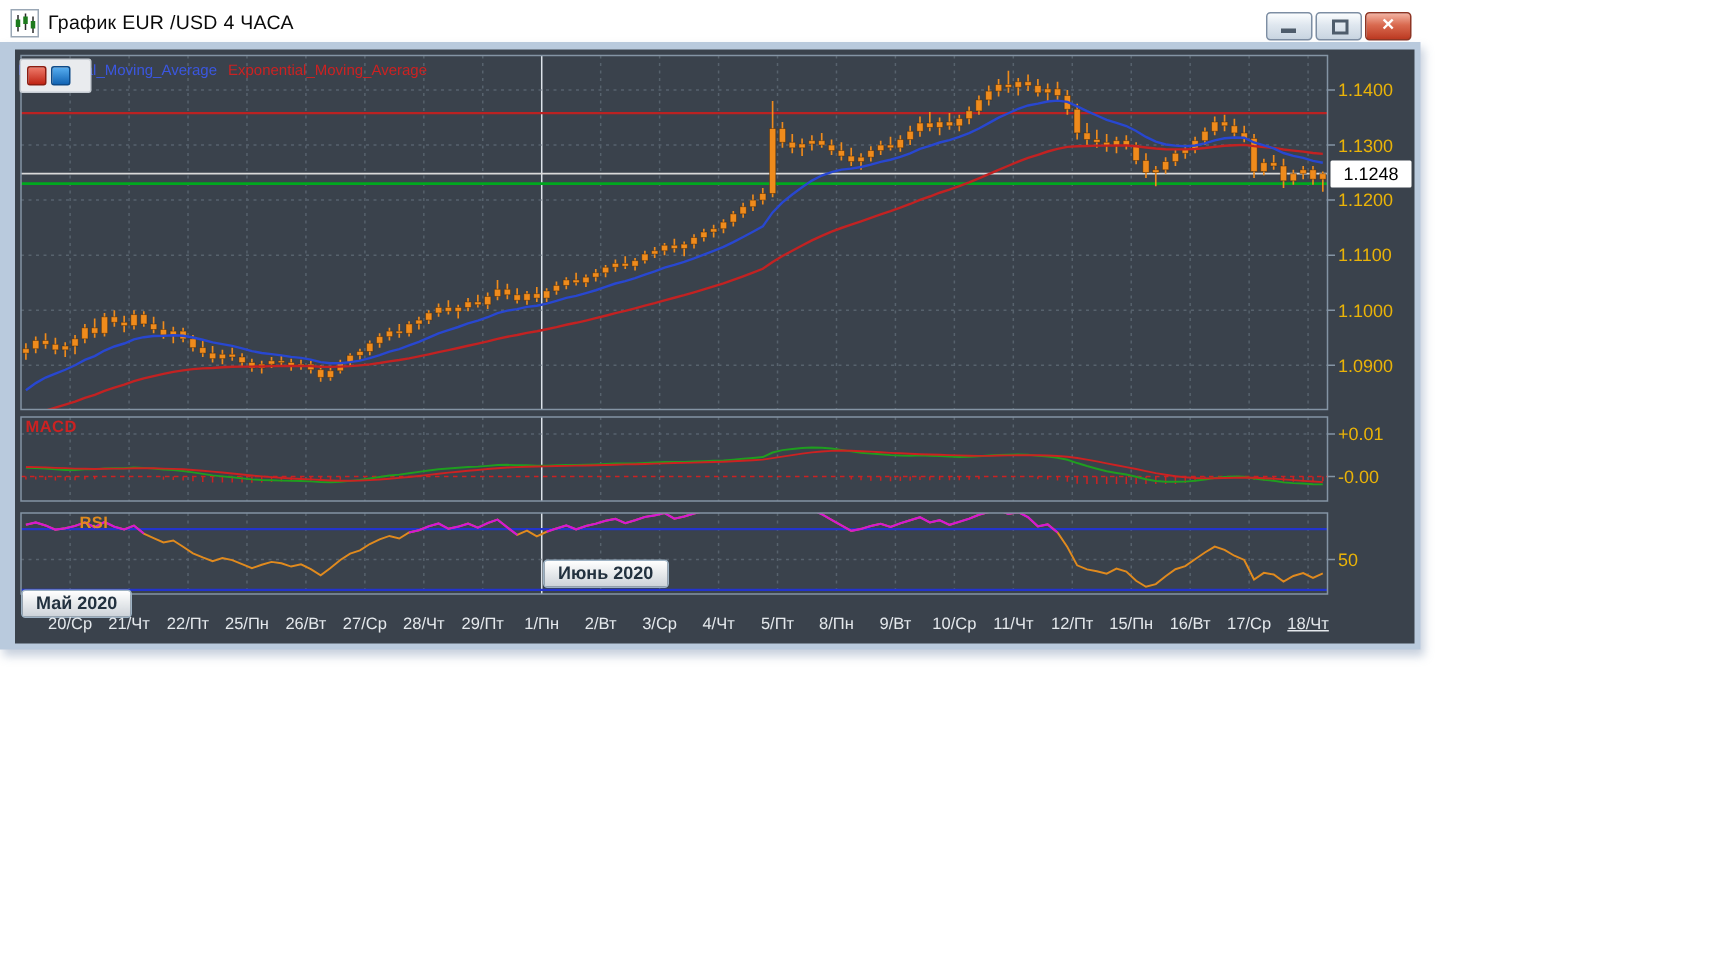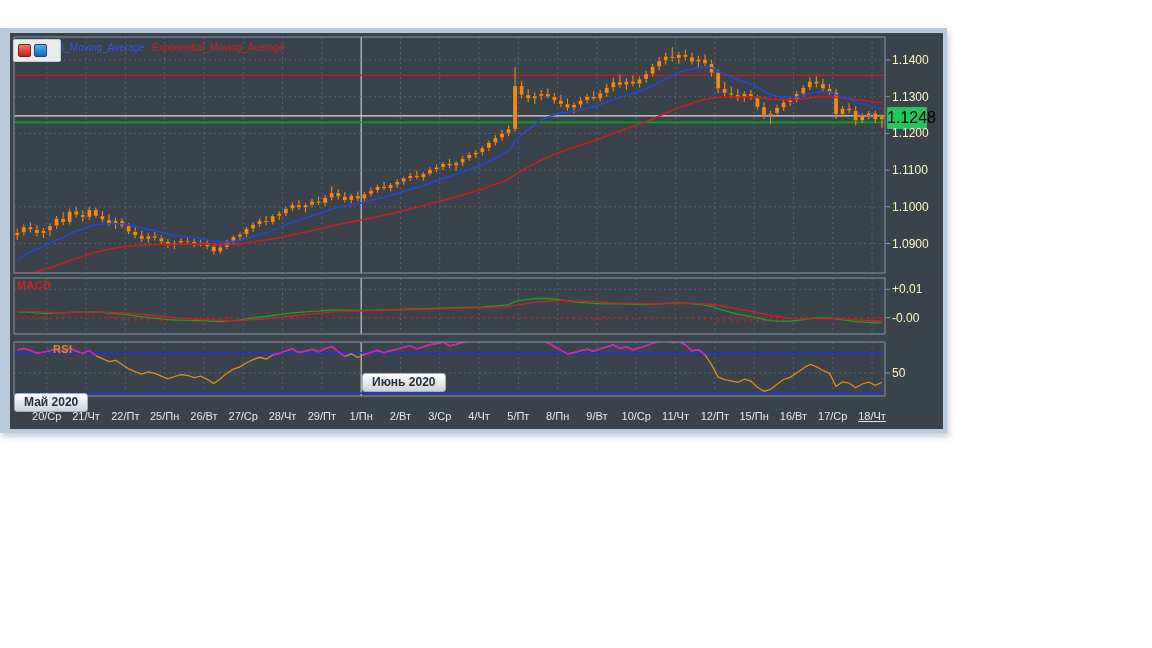--- a/index.html
+++ b/index.html
@@ -13,41 +13,65 @@
         background:linear-gradient(#fbfdfe,#dfe7ef 45%,#c9d5e1);position:relative;cursor:pointer;}
   .wbtn.close{background:linear-gradient(#f3b3a2,#d96a50 45%,#bc3a22);border-color:#8e3524;}
   .glyph-min{position:absolute;left:9px;bottom:4px;width:10px;height:3px;background:#4e5c6b;}
   .glyph-restore{position:absolute;left:10px;top:4px;width:7px;height:6px;border:2px solid #4e5c6b;}
   .glyph-close{position:absolute;left:0;top:1px;width:100%;text-align:center;
                color:#ffffff;font-size:11px;font-weight:bold;line-height:14px;}
   .frame{position:absolute;left:0;top:28px;width:947px;height:405px;background:#b9cadd;
          box-shadow:2px 4px 6px rgba(130,150,180,.45);}
   #chart-area{position:absolute;left:10px;top:5px;width:933px;height:396px;background:#3a424c;}
   #plot-svg{position:absolute;left:0;top:0;}
-  .scale-label{position:absolute;color:#fef9c3;font-size:12px;white-space:nowrap;}
+  .scale-label{position:absolute;color:#eab308;font-size:12px;white-space:nowrap;}
   .date-label{position:absolute;color:#e4e8ec;font-size:11px;white-space:nowrap;transform:translateX(-50%);}
   .panel-caption{position:absolute;font-size:11px;font-weight:bold;letter-spacing:.3px;}
-  .price-box{position:absolute;background:#22c55e;color:#000000;font-size:16px;
-             width:40px;text-align:center;padding:2px 0;border-radius:1px;}
+  .price-box{position:absolute;background:#ffffff;color:#000000;font-size:12px;
+             width:54px;text-align:center;padding:2px 0;border-radius:1px;}
   .legend-text{position:absolute;font-size:10px;white-space:nowrap;z-index:1;}
   .legend-btns{position:absolute;left:3px;top:6px;width:46px;height:21px;background:#e9ebee;
                border:1px solid #c6ccd3;border-radius:2px;z-index:2;}
   .sq-btn{position:absolute;top:4px;width:11px;height:11px;border-radius:2px;cursor:pointer;}
   .sq-btn.red{left:4px;background:linear-gradient(#ee7a6a,#c02414);border:1px solid #8c1c10;}
   .sq-btn.blue{left:20px;background:linear-gradient(#57aef0,#1264b4);border:1px solid #0d4a88;}
   .month-box{position:absolute;height:17px;line-height:17px;padding:0 9px;font-size:12px;font-weight:600;
              color:#22313f;background:linear-gradient(#ffffff,#cdd3d9);
              border:1px solid #9db2c4;border-radius:3px;white-space:nowrap;}
 </style>
 </head>
 <body>
 
 <div id="stage">
   <div class="window">
 
+    <div class="titlebar">
+      <div class="title-icon">
+        <svg width="17" height="17" viewBox="0 0 17 17">
+          <line x1="4" y1="3" x2="4" y2="14" stroke="#2a2a2a" stroke-width="1"></line>
+          <rect x="2.5" y="6" width="3" height="5" fill="#1c7a1c"></rect>
+          <line x1="9" y1="2" x2="9" y2="13" stroke="#2a2a2a" stroke-width="1"></line>
+          <rect x="7.5" y="4" width="3" height="5" fill="#1c7a1c"></rect>
+          <line x1="14" y1="4" x2="14" y2="15" stroke="#2a2a2a" stroke-width="1"></line>
+          <rect x="12.5" y="7" width="3" height="5" fill="#1c7a1c"></rect>
+        </svg>
+      </div>
+      <span class="title-text">График EUR /USD  4 ЧАСА</span>
+      <div class="winbtns">
+        <div class="wbtn">
+            <div class="glyph-min"></div>
+          </div>
+        <div class="wbtn">
+            <div class="glyph-restore"></div>
+          </div>
+        <div class="wbtn close">
+            <div class="glyph-close">✕</div>
+          </div>
+      </div>
+    </div>
 
     <div class="frame">
       <div id="chart-area">
         <svg id="plot-svg" width="933" height="396">
             <defs>
               <clipPath id="cm">
                 <rect x="4" y="4" width="871" height="236"></rect>
               </clipPath>
               <clipPath id="cc">
                 <rect x="4" y="245" width="871" height="56"></rect>

